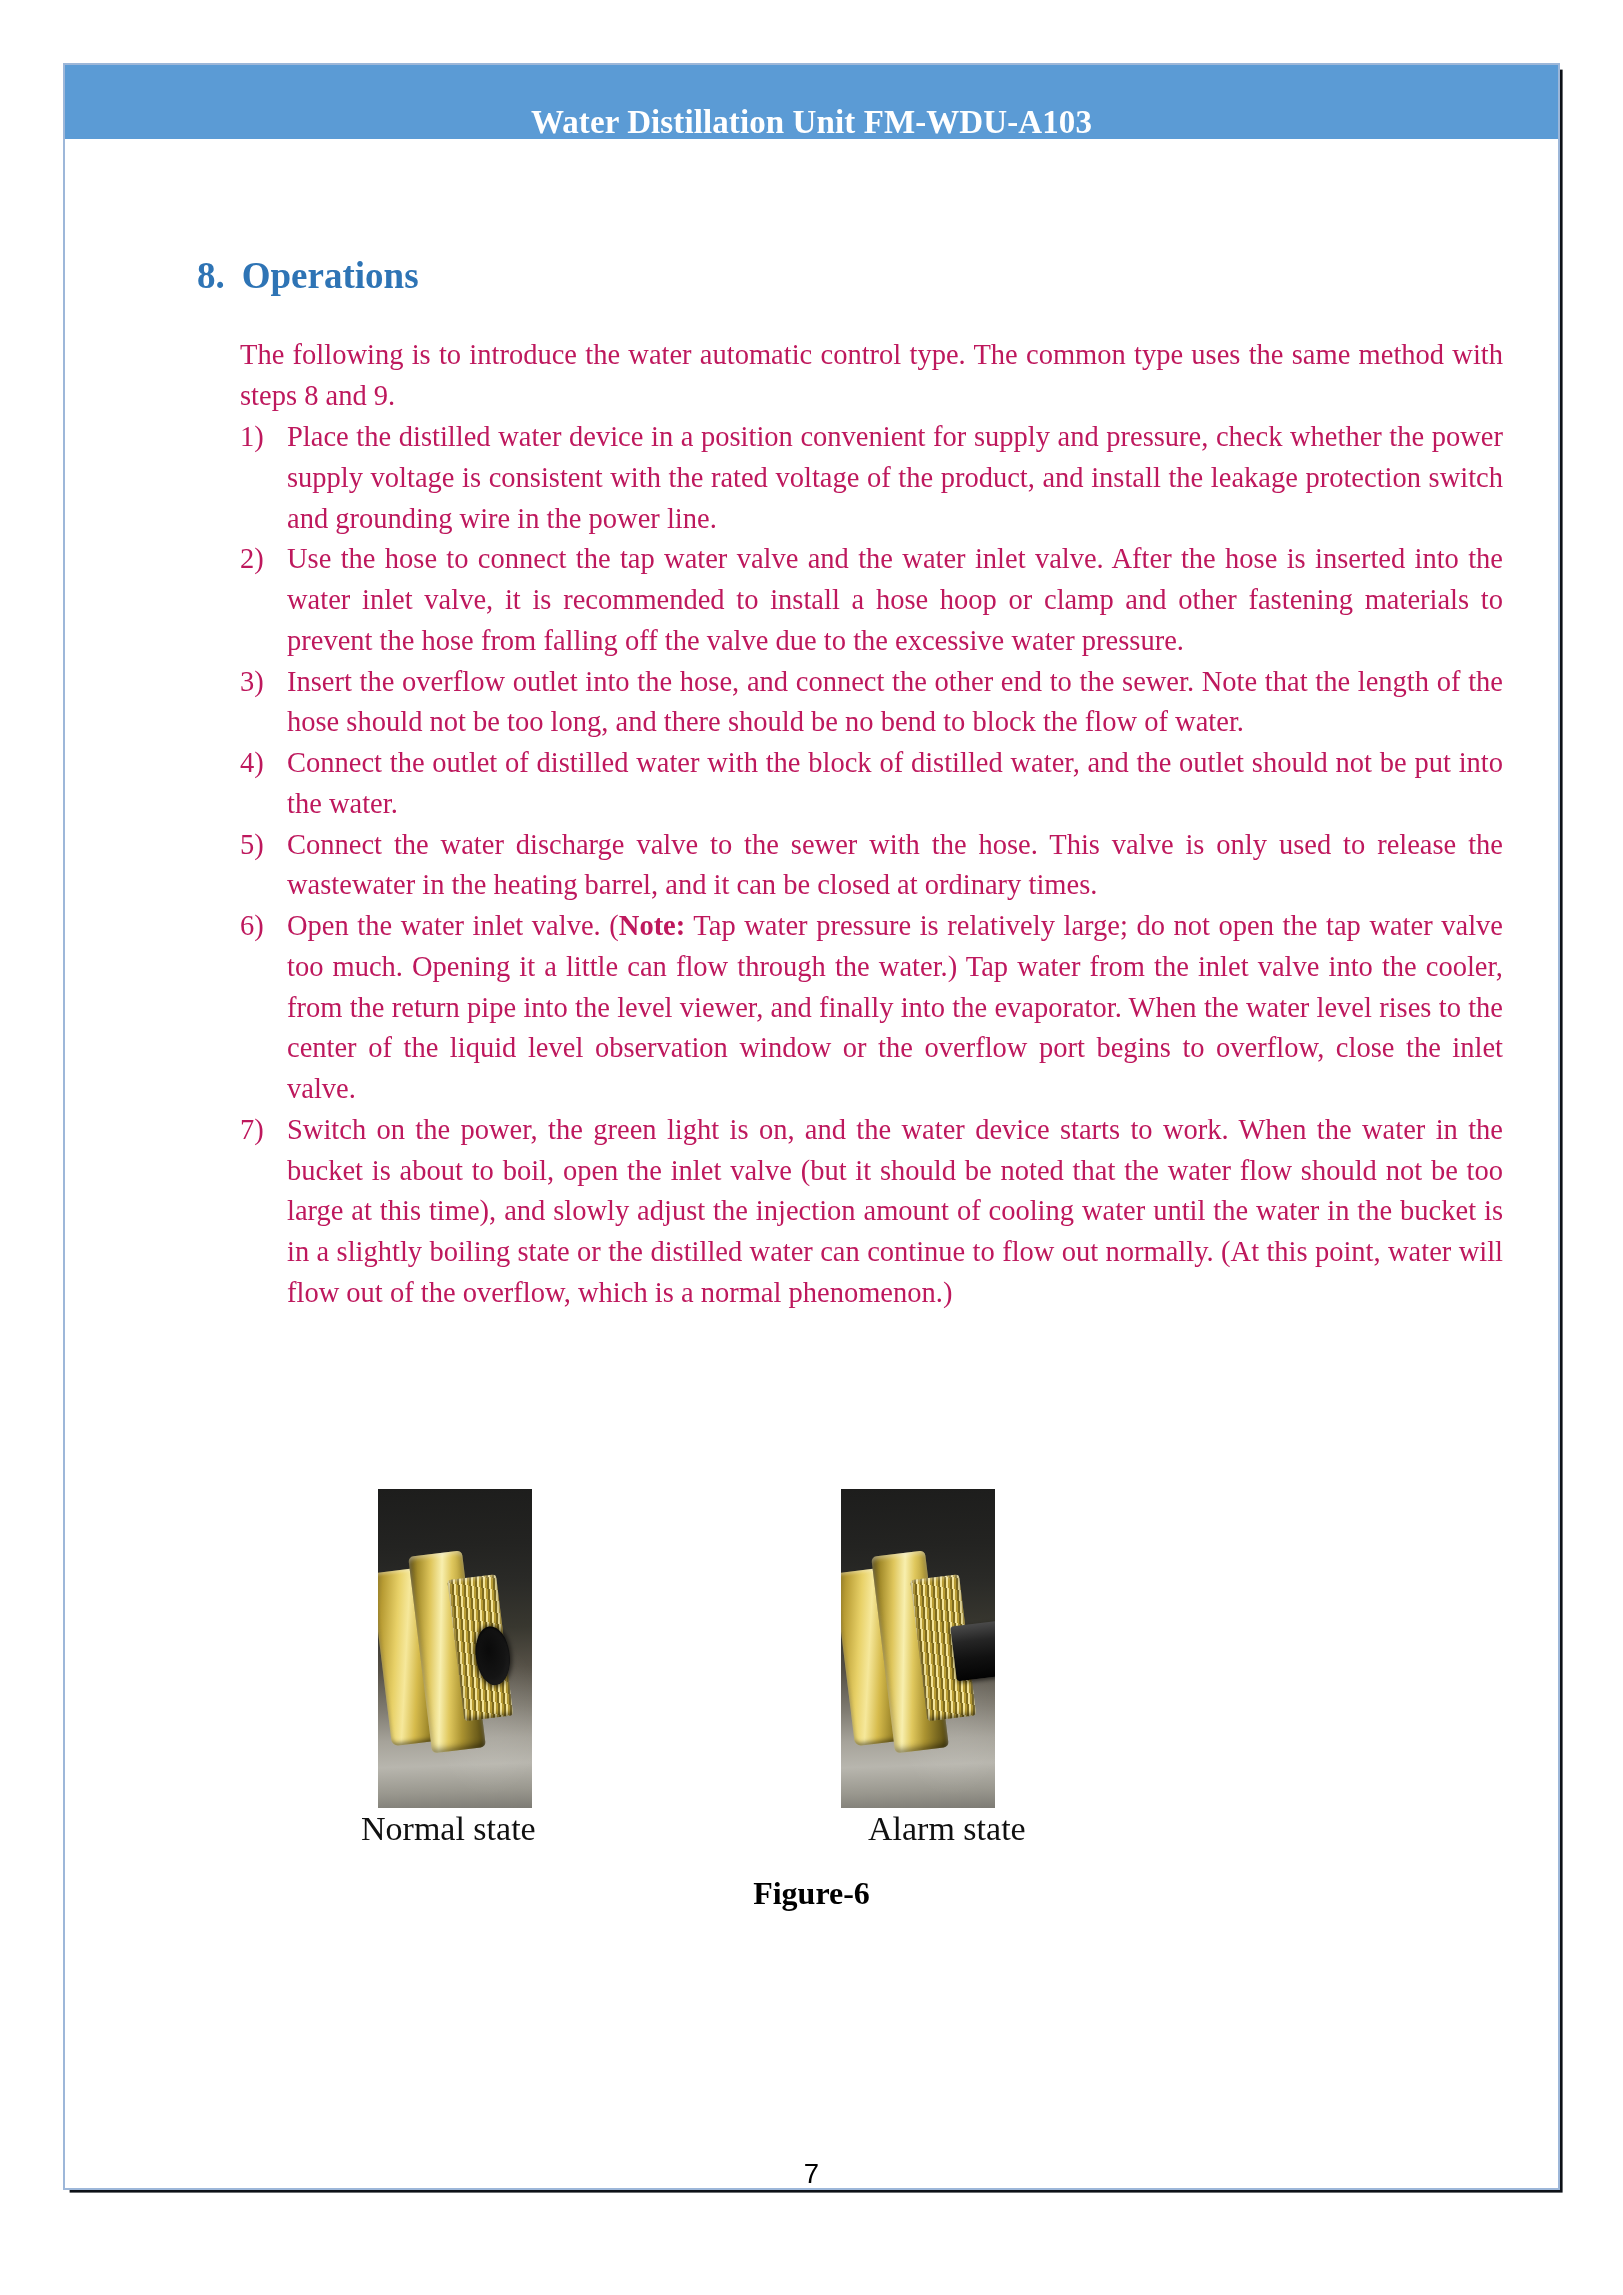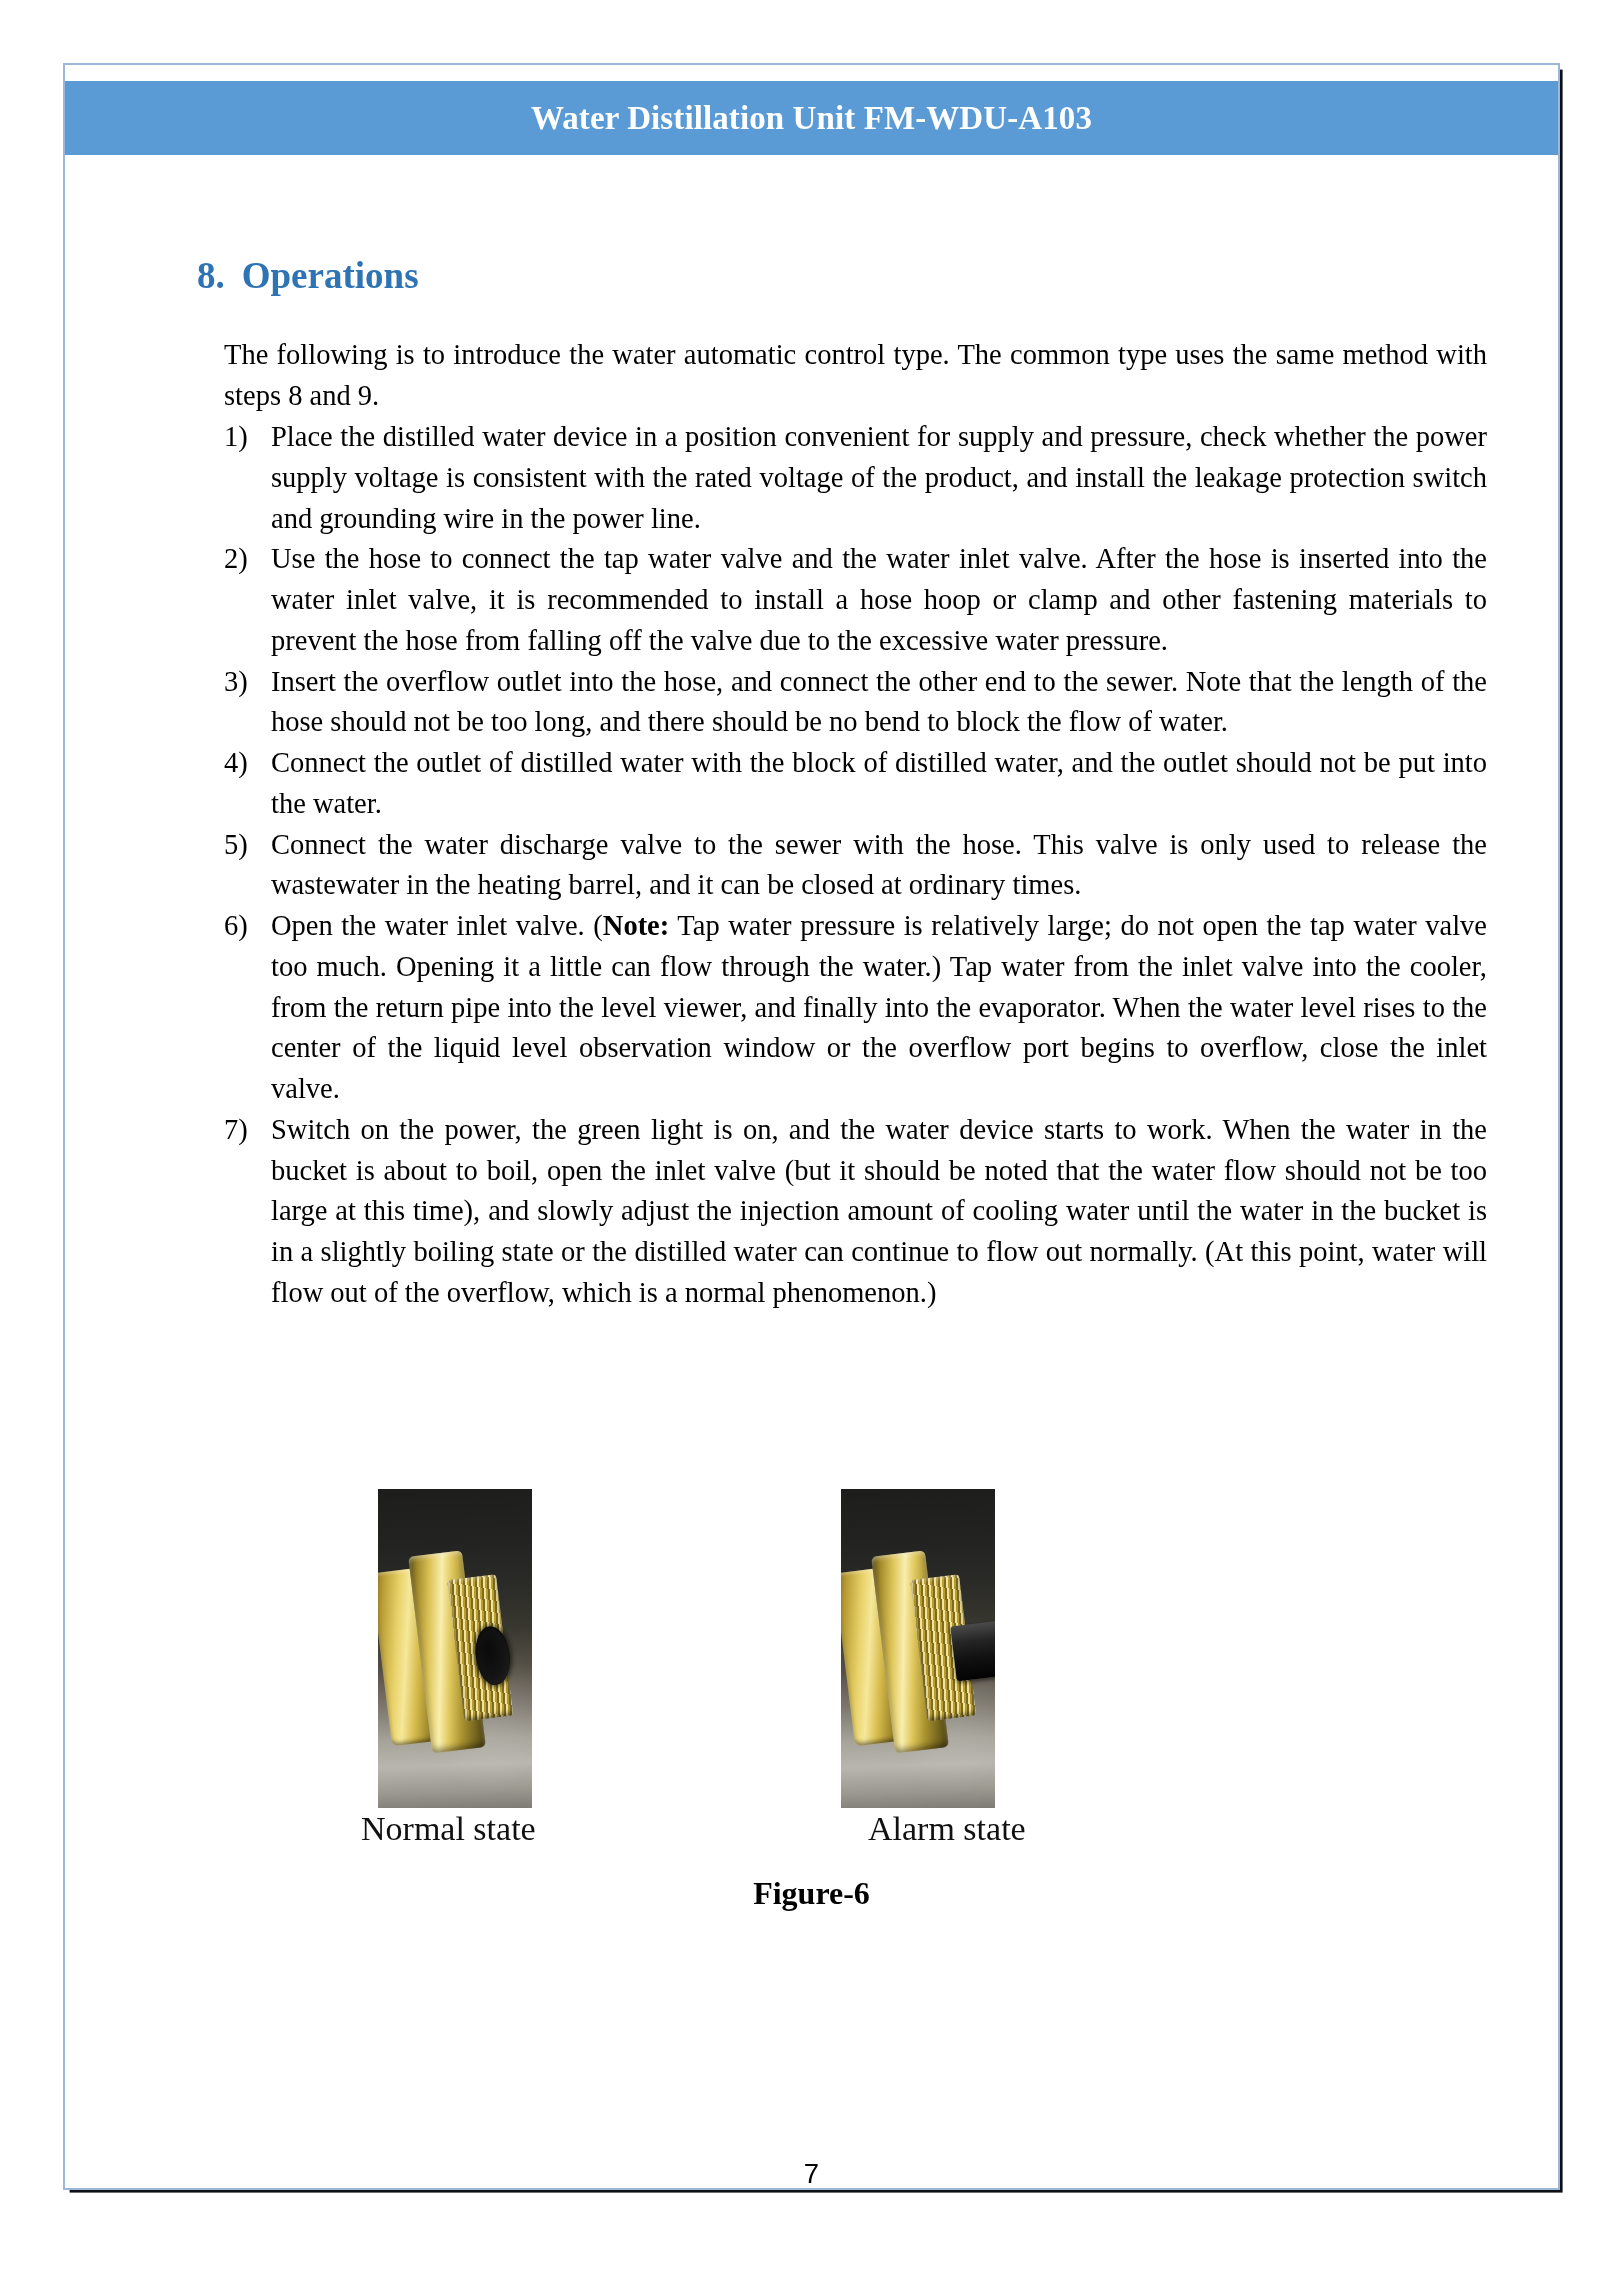--- a/index.html
+++ b/index.html
@@ -25,26 +25,26 @@
     border: 2px solid #9DB7D9;
     box-sizing: border-box;
     background: #ffffff;
     box-shadow: 4.6px 4.6px 0 -2px #0d1117;
   }
 
   
   .header-banner {
     position: absolute;
     left: 0;
-    top: 16px;
+    top: 0;
     width: 100%;
     height: 74px;
     background: #5B9BD5;
     display: flex;
-    align-items: center;
+    align-items: flex-end;
     justify-content: center;
     box-sizing: border-box;
   }
   .header-title {
     color: #ffffff;
     font-family: "Liberation Serif", serif;
     font-weight: bold;
     font-size: 33px;
     letter-spacing: 0.1px;
     line-height: 1;
@@ -72,27 +72,27 @@
     font-size: 37px;
     line-height: 1;
     white-space: nowrap;
     display: flex;
     gap: 17px;
   }
 
   
   .body-block {
     position: absolute;
-    left: 159px;
+    left: 175px;
     top: 196px;
     width: 1263px;
     font-family: "Liberation Serif", serif;
     font-size: 28.5px;
     line-height: 1.43;
-    color: #000000;
+    color: #be185d;
   }
   .intro-para {
     text-align: justify;
     text-justify: inter-word;
     margin: 0 0 0.7px 0;
     hyphens: none;
   }
 
   
   ol.step-list {

